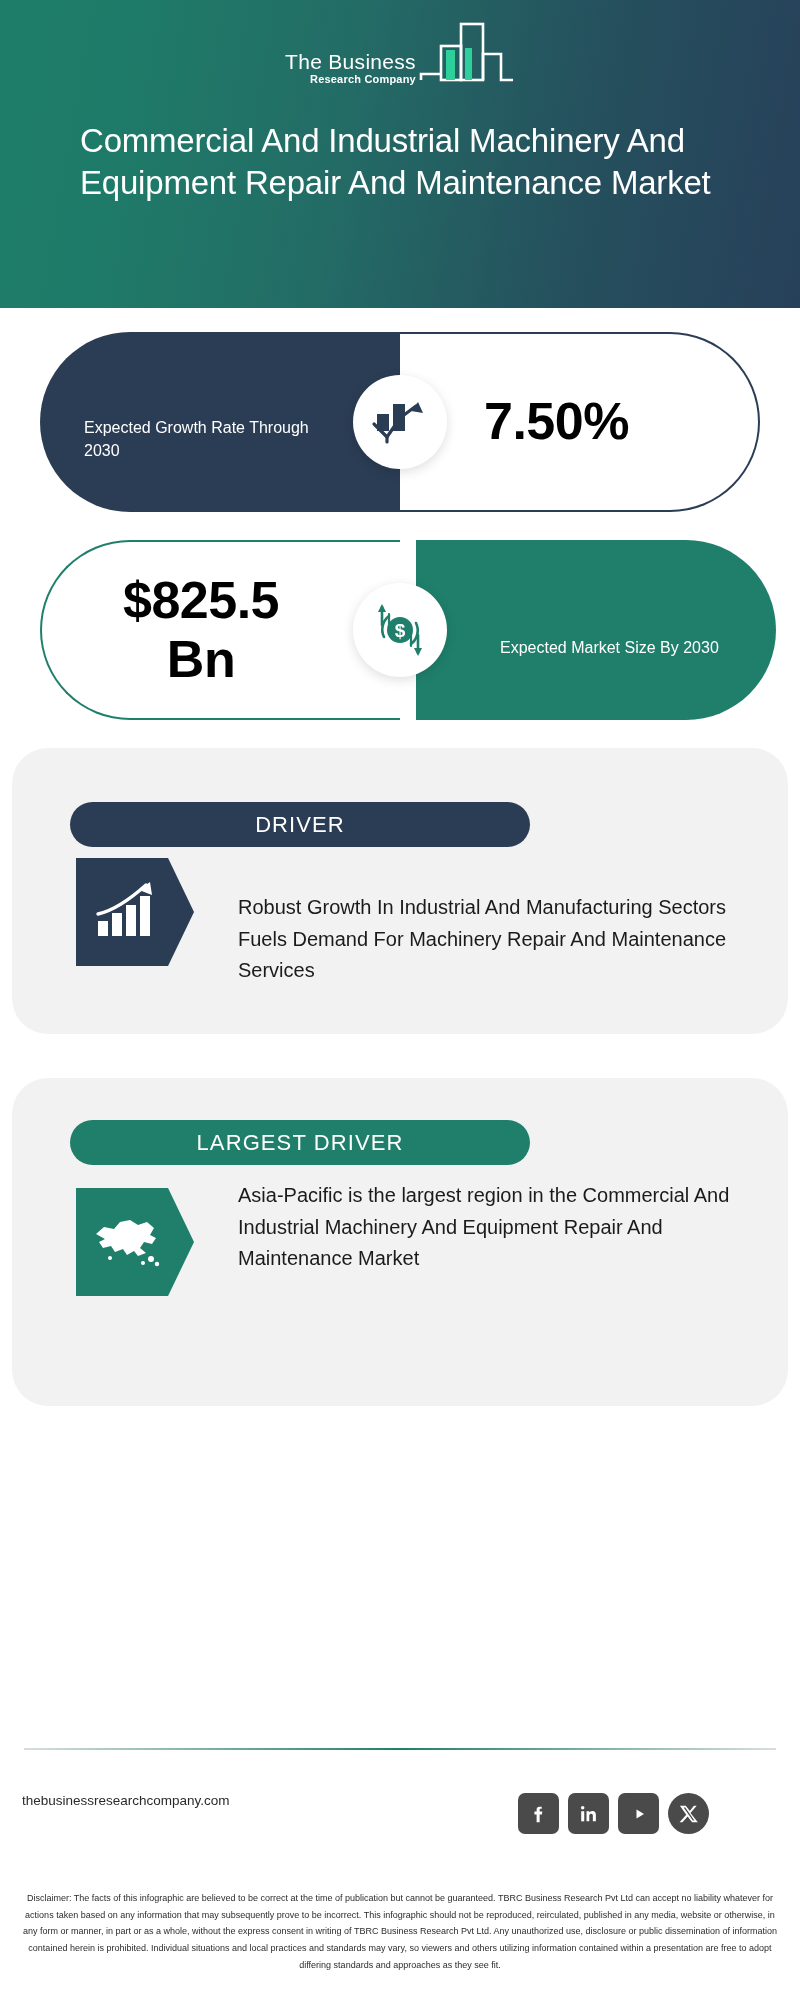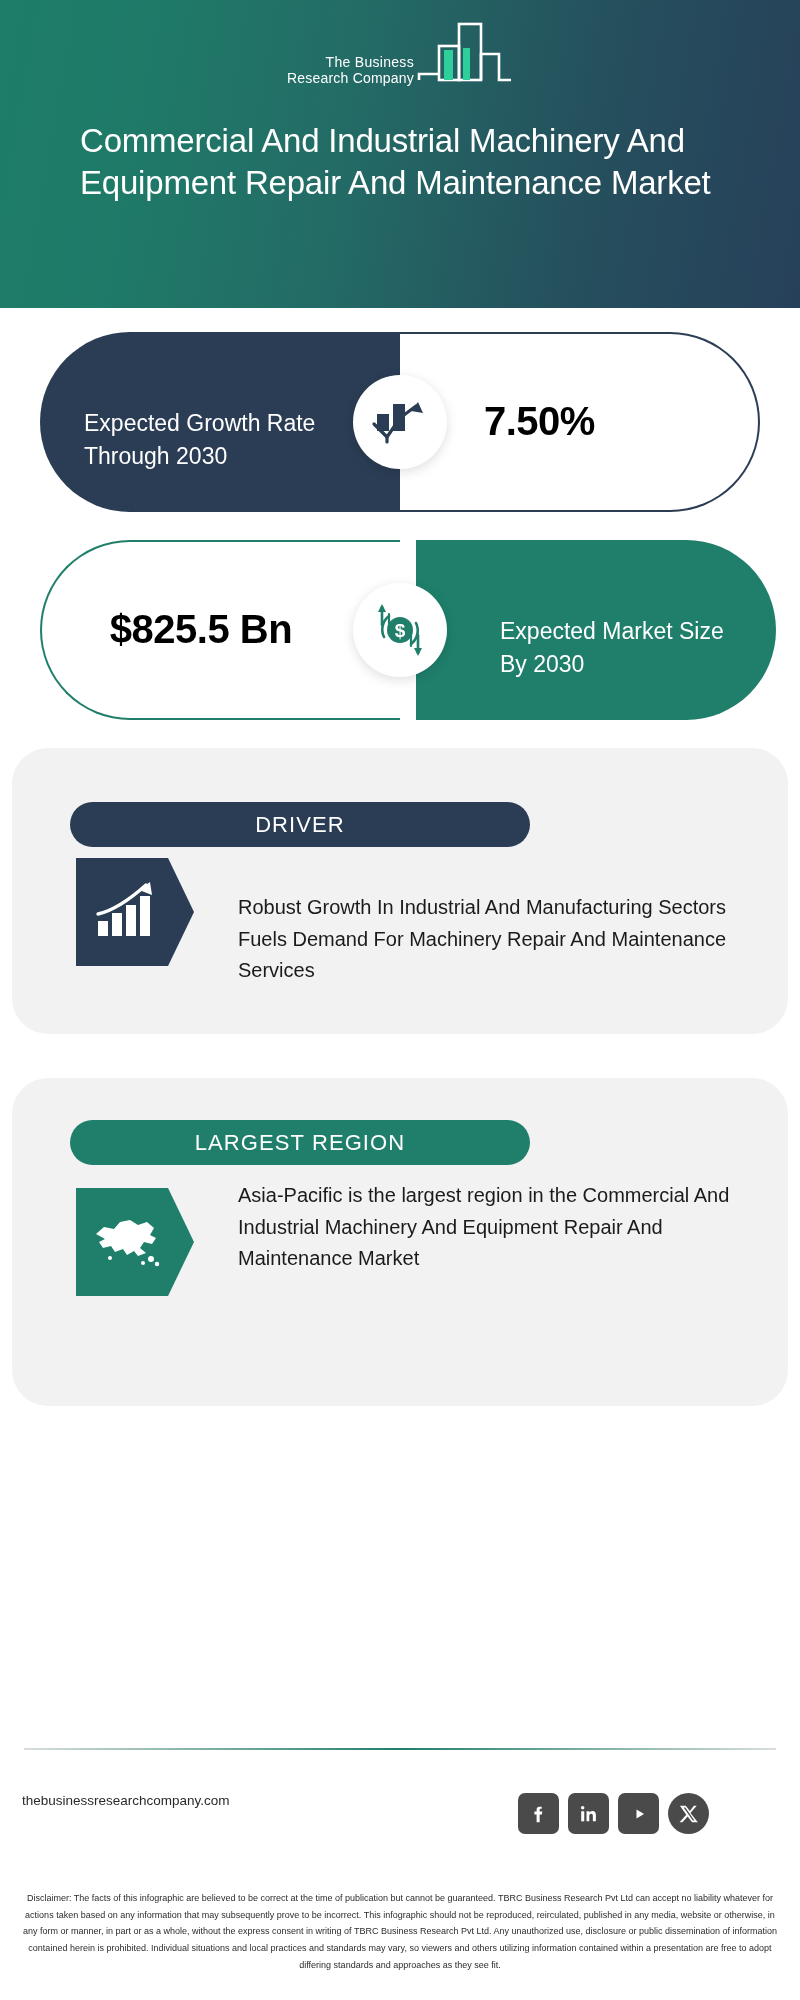--- a/index.html
+++ b/index.html
@@ -11,36 +11,36 @@
   }
 
   
   .header {
     width:800px; height:308px;
     background:linear-gradient(100deg,#1d7d68 0%,#1f7a68 18%,#236c66 42%,#25505d 72%,#27405a 100%);
     display:flex; flex-direction:column; align-items:center;
   }
   .logo-wrap { margin-top:22px; display:flex; align-items:flex-end; justify-content:center; width:260px; height:72px; }
   .logo-text { display:flex; flex-direction:column; align-items:flex-end; padding-bottom:7px; }
-  .logo-line1 { color:#fff; font-size:14px; letter-spacing:.3px; line-height:1.05; font-weight:400; }
-  .logo-line2 { color:#fff; font-size:14px; letter-spacing:.2px; line-height:1.25; font-weight:400; }
+  .logo-line1 { color:#fff; font-size:21px; letter-spacing:.3px; line-height:1.05; font-weight:400; }
+  .logo-line2 { color:#fff; font-size:11px; letter-spacing:.2px; line-height:1.25; font-weight:700; }
   .logo-mark { margin-left:3px; }
 
   .title {
     margin-top:26px; width:640px; text-align:left;
     color:#ffffff; font-size:33px; line-height:1.27; font-weight:400;
     letter-spacing:-.2px;
   }
 
   
   .stat { position:absolute; left:40px; width:720px; height:180px; }
   .stat .half { position:absolute; top:0; height:180px; width:360px; display:flex; align-items:center; }
   .stat .solid { color:#fff; }
-  .stat .label { font-size:23px; line-height:1.43; font-weight:400;margin-top:36px; }
-  .stat .value { font-weight:700; color:#000; font-size:40px; line-height:1.14; letter-spacing:-.5px; }
+  .stat .label { font-size:16px; line-height:1.43; font-weight:400;margin-top:36px; }
+  .stat .value { font-weight:700; color:#000; font-size:52px; line-height:1.14; letter-spacing:-.5px; }
 
   
   #stat-growth .solid {
     left:0; background:#2b3d54;
     border-radius:90px 0 0 90px;
     justify-content:flex-start; padding-left:44px;
   }
   #stat-growth .outline {
     left:360px; background:#fff;
     border:2.5px solid #2b3d54; border-left:none;
@@ -196,21 +196,21 @@
       <rect x="46" y="15" width="10" height="40" fill="#fff"></rect>
       <path d="M4 33 C18 30 34 20 52 4" fill="none" stroke="#fff" stroke-width="3.4" stroke-linecap="round"></path>
       <polygon points="56,1 58,14 45,9" fill="#fff"></polygon>
     </svg>
   </div>
   <div class="body-text" style="left:226px; top:104px; width:500px;margin-top:40px;">Robust Growth In Industrial And Manufacturing Sectors Fuels Demand For Machinery Repair And Maintenance Services</div>
 </div>
 
 <div class="panel" style="top:1078px; height:328px;">
   <div class="pill region" style="top:42px;">
-    <span>LARGEST REGION</span>
+    <span>LARGEST DRIVER</span>
   </div>
   <div class="arrow-box region" style="left:64px; top:110px;">
     <div class="shape"></div>
     <svg width="74" height="56" viewBox="0 0 74 56">
       <path fill="#fff" d="M6 20 L14 13 L24 15 L30 8 L40 6 L48 11 L57 8 L64 14 L60 21 L66 24
         L62 30 L54 28 L50 34 L56 39 L48 42 L44 37 L37 41 L33 35 L25 38 L21 32
         L13 34 L9 28 L15 25 Z"></path>
       <circle cx="61" cy="45" r="3" fill="#fff"></circle>
       <circle cx="67" cy="50" r="2.2" fill="#fff"></circle>
       <circle cx="53" cy="49" r="2" fill="#fff"></circle>

